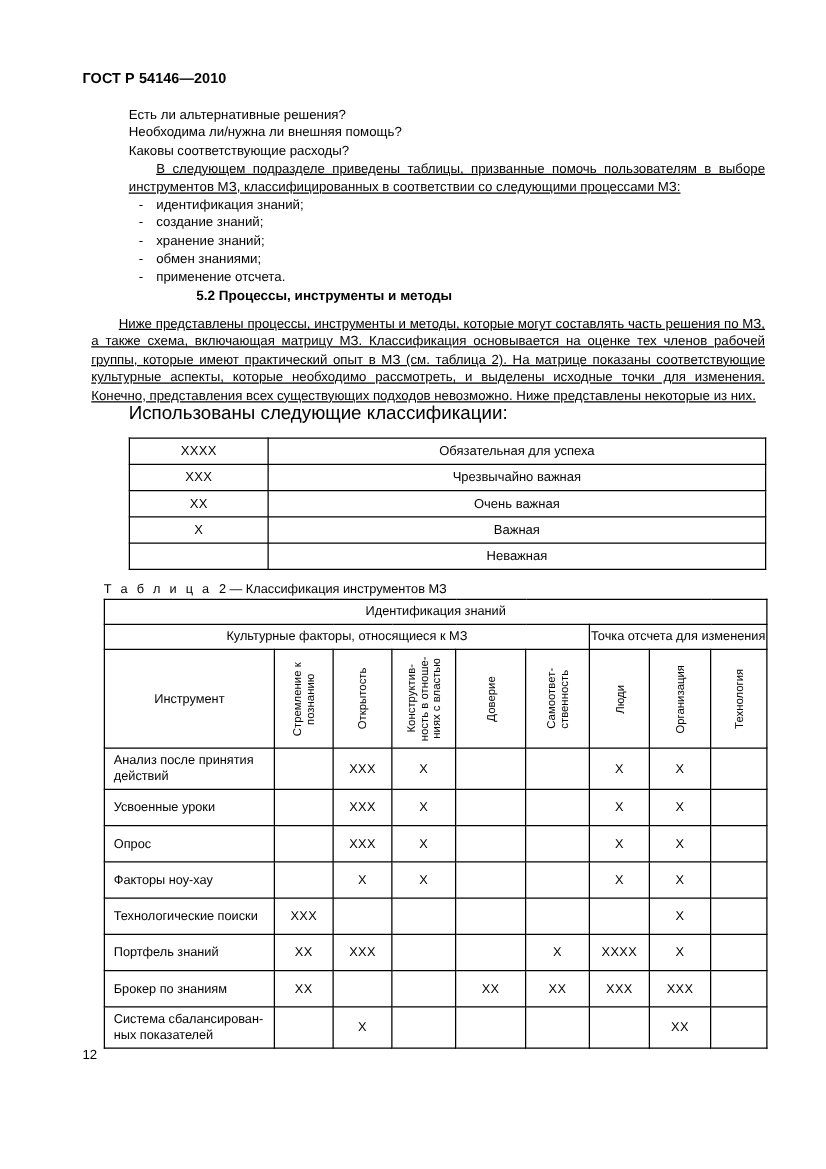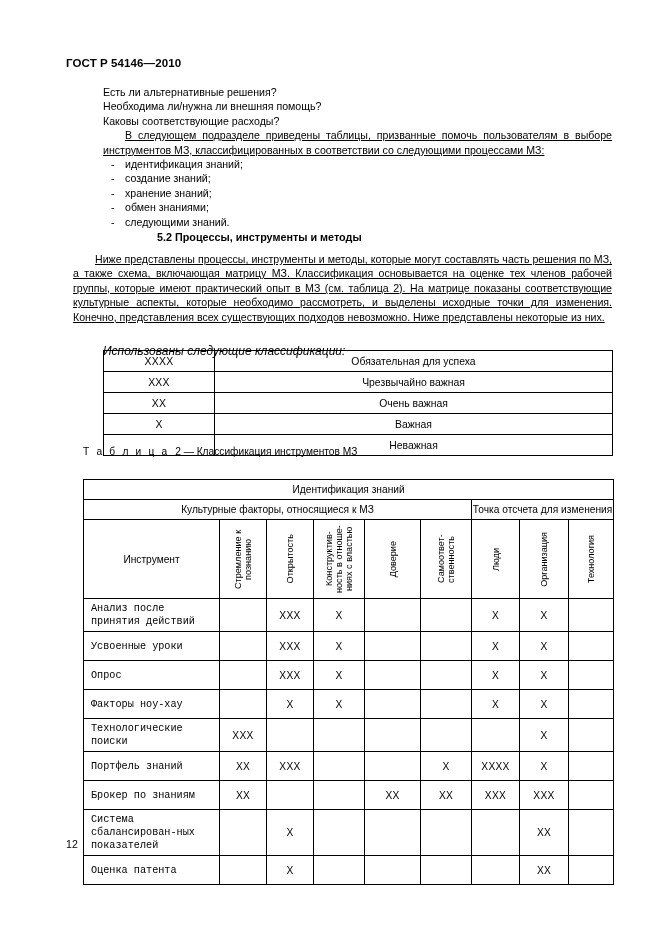--- a/index.html
+++ b/index.html
@@ -84,23 +84,22 @@
     line-height: 14.4px;
   }
   .body-text-2 p {
     margin: 0;
     text-align: justify;
   }
 
   .lead-in {
     position: absolute;
     left: 103px;
-    top: 344px;
-    font-size: 12px;
-    font-style: italic;
+    top: 322px;
+    font-size: 15px;
   }
 
   
   .tbl-legend {
     position: absolute;
     left: 103px;
     top: 350px;
     width: 510px;
     border-collapse: collapse;
     table-layout: fixed;
@@ -112,21 +111,21 @@
     text-align: center;
     vertical-align: middle;
     padding: 0 2px;
   }
   .tbl-legend td.code { width: 106px; letter-spacing: 0.3px; }
 
   
   .tbl2-caption {
     position: absolute;
     left: 83px;
-    top: 446px;
+    top: 466px;
     font-size: 10.2px;
     white-space: nowrap;
   }
   .tbl2-caption .spaced {
     letter-spacing: 2.2px;
   }
 
   
   .tbl-matrix {
     position: absolute;
@@ -171,21 +170,20 @@
     text-align: center;
     vertical-align: middle;
     font-size: 10.2px;
   }
   .tbl-matrix td.tool {
     text-align: left;
     padding: 3px 4px 3px 7px;
     font-size: 10.2px;
     line-height: 13px;
     height: 22px;
-    font-family: Liberation Mono, monospace;
   }
   .tbl-matrix td.mark {
     text-align: center;
     height: 22px;
     font-size: 10.2px;
     letter-spacing: 0.3px;
   }
 
   
   .c-tool  { width: 136px; }
@@ -215,21 +213,21 @@
   <div class="body-text">
     <p class="q-line">Есть ли альтернативные решения?</p>
     <p class="q-line">Необходима ли/нужна ли внешняя помощь?</p>
     <p class="q-line">Каковы соответствующие расходы?</p>
     <p class="para">В следующем подразделе приведены таблицы, призванные помочь пользователям в выборе инструментов МЗ, классифицированных в соответствии со следующими процессами МЗ:</p>
     <ul class="bullets">
       <li><span class="dash">-</span><span>идентификация знаний;</span></li>
       <li><span class="dash">-</span><span>создание знаний;</span></li>
       <li><span class="dash">-</span><span>хранение знаний;</span></li>
       <li><span class="dash">-</span><span>обмен знаниями;</span></li>
-      <li><span class="dash">-</span><span>следующими знаний.</span></li>
+      <li><span class="dash">-</span><span>применение отсчета.</span></li>
     </ul>
   </div>
 
   <div class="section-head">5.2 Процессы, инструменты и методы</div>
 
   <div class="body-text-2">
     <p class="para">Ниже представлены процессы, инструменты и методы, которые могут составлять часть решения по МЗ, а также схема, включающая матрицу МЗ. Классификация основывается на оценке тех членов рабочей группы, которые имеют практический опыт в МЗ (см. таблица 2). На матрице показаны соответствующие культурные аспекты, которые необходимо рассмотреть, и выделены исходные точки для изменения. Конечно, представления всех существующих подходов невозможно. Ниже представлены некоторые из них.</p>
   </div>
 
   <div class="lead-in">Использованы следующие классификации:</div>
@@ -393,29 +391,18 @@
         <td class="tool">Система сбалансирован-ных показателей</td>
         <td class="mark"></td>
         <td class="mark">X</td>
         <td class="mark"></td>
         <td class="mark"></td>
         <td class="mark"></td>
         <td class="mark"></td>
         <td class="mark">XX</td>
         <td class="mark"></td>
       </tr>
-      <tr>
-        <td class="tool">Оценка патента</td>
-        <td class="mark"></td>
-        <td class="mark">X</td>
-        <td class="mark"></td>
-        <td class="mark"></td>
-        <td class="mark"></td>
-        <td class="mark"></td>
-        <td class="mark">XX</td>
-        <td class="mark"></td>
-      </tr>
     </tbody>
   </table>
 
   <div class="page-number">12</div>
 
 </div>
 
 </body></html>

